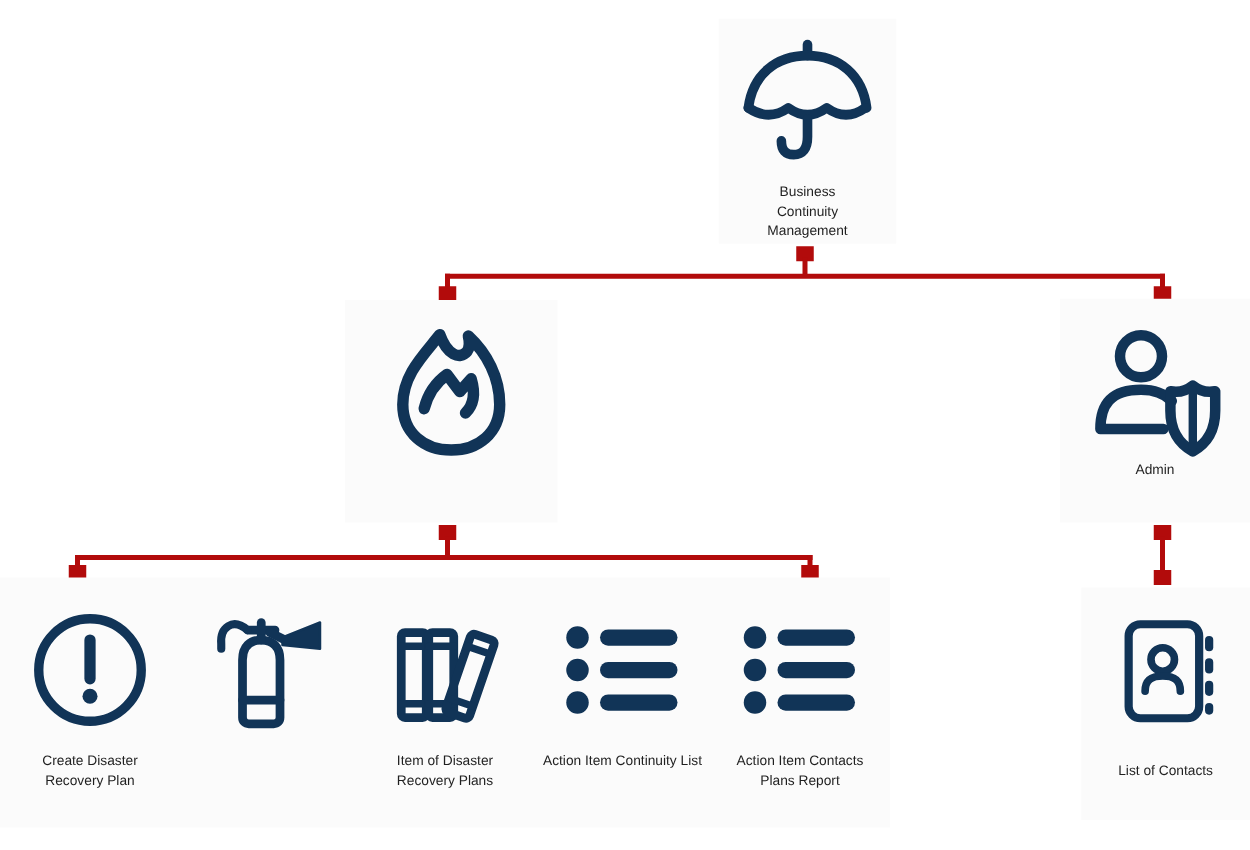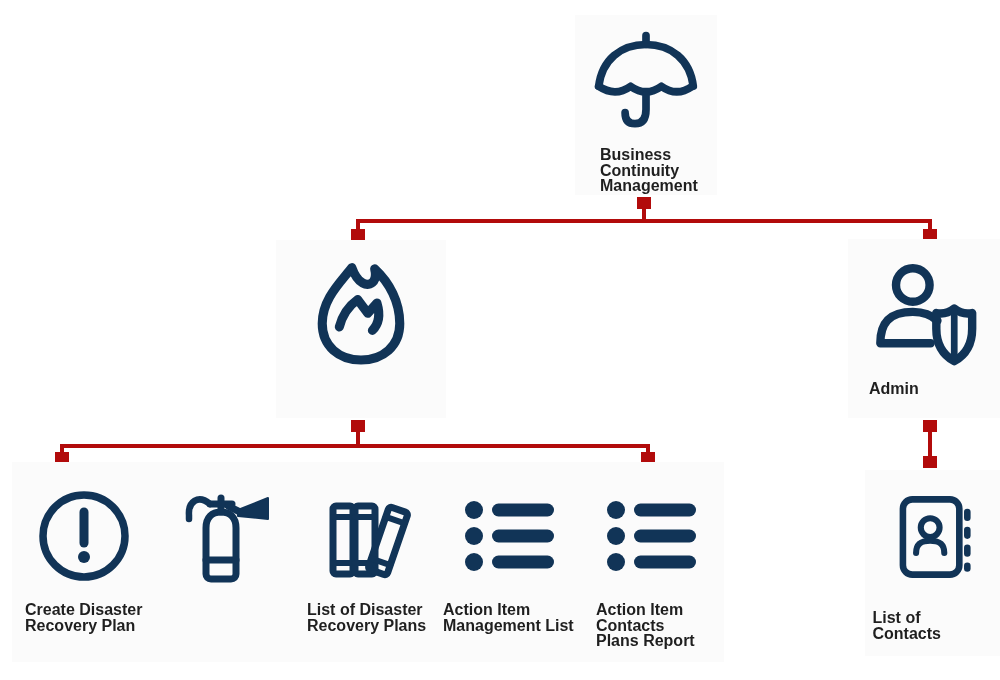--- a/index.html
+++ b/index.html
@@ -11,29 +11,29 @@
   html,body{margin:0;padding:0;background:#ffffff;}
   .canvas{
     position:relative;width:1000px;height:680px;overflow:hidden;
     font-family:"Liberation Sans","DejaVu Sans",sans-serif;background:#ffffff;
   }
   .node{
     position:absolute;background:var(--panel);
     display:flex;flex-direction:column;align-items:center;
   }
   .node-label{
-    font-weight:bold;font-size:16px;line-height:15.5px;
-    color:var(--label);
+    font-weight:normal;font-size:11px;line-height:15.5px;
+    color:var(--label);text-align:center;
   }
   .icon{color:var(--navy);display:block;}
   .icon svg{display:block;}
   
   .conn{position:absolute;background:var(--red);}
   
-  .leaf-row{flex-direction:row;justify-content:space-between;align-items:stretch;padding:0 2px;box-sizing:border-box;margin-left:12px;}
+  .leaf-row{flex-direction:row;justify-content:space-between;align-items:stretch;padding:0 2px;box-sizing:border-box;}
   .leaf{
     width:140px;display:flex;flex-direction:column;align-items:center;
   }
 </style>
 </head>
 <body>
 
 <div class="canvas">
 
   <div class="node" style="left:575px;top:15px;width:142px;height:180px;">
@@ -67,21 +67,21 @@
 
   <div class="node" style="left:848px;top:239px;width:152px;height:179px;">
     <span class="icon" style="margin-top:18px;">
       <svg width="118" height="112" viewBox="0 0 100 100" fill="none" stroke="currentColor" stroke-width="7.5" stroke-linecap="round" stroke-linejoin="round">
         <circle cx="40" cy="25" r="15"></circle>
         <path d="M56,77 L11,77 C11,60 18,49 40,49 C50,49 57,52 62,57"></path>
         <path d="M77,46 C82,50 88,51 93,50 L93,64 C93,79 86,88 77,93 C68,88 61,79 61,64 L61,50 C66,51 72,50 77,46 Z"></path>
         <path d="M77,49 L77,90" stroke-width="6"></path>
       </svg>
     </span>
-    <div class="node-label" style="margin-top:12px;width:110px;">Admin</div>
+    <div class="node-label" style="margin-top:0;width:110px;">Admin</div>
   </div>
 
   <div class="conn" style="left:351px;top:420px;width:14px;height:12px;"></div>
   <div class="conn" style="left:356px;top:429px;width:4px;height:17px;"></div>
   <div class="conn" style="left:60px;top:444px;width:590px;height:4px;"></div>
   <div class="conn" style="left:60px;top:444px;width:4px;height:15px;"></div>
   <div class="conn" style="left:55px;top:452px;width:14px;height:12px;"></div>
   <div class="conn" style="left:646px;top:444px;width:4px;height:15px;"></div>
   <div class="conn" style="left:641px;top:452px;width:14px;height:12px;"></div>
 
@@ -122,35 +122,35 @@
           <rect x="15" y="20" width="20" height="68" rx="3"></rect>
           <path d="M15,31 L35,31 M15,77 L35,77" stroke-width="6"></path>
           <rect x="37" y="20" width="20" height="68" rx="3"></rect>
           <path d="M37,31 L57,31 M37,77 L57,77" stroke-width="6"></path>
           <g transform="rotate(19 70 55)">
             <rect x="60" y="22" width="20" height="66" rx="3"></rect>
             <path d="M60,33 L80,33 M60,77 L80,77" stroke-width="6"></path>
           </g>
         </svg>
       </span>
-      <div class="node-label" style="margin-top:16px;width:122px;">List of Disaster Recovery Plans</div>
+      <div class="node-label" style="margin-top:16px;width:122px;">Item of Disaster Recovery Plans</div>
     </div>
 
     <div class="leaf">
       <span class="icon" style="margin-top:24px;">
         <svg width="100" height="100" viewBox="0 0 100 100" fill="currentColor">
           <circle cx="14" cy="24" r="9"></circle>
             <rect x="32" y="17.5" width="62" height="13" rx="6.5"></rect>
           <circle cx="14" cy="50" r="9"></circle>
             <rect x="32" y="43.5" width="62" height="13" rx="6.5"></rect>
           <circle cx="14" cy="76" r="9"></circle>
             <rect x="32" y="69.5" width="62" height="13" rx="6.5"></rect>
         </svg>
       </span>
-      <div class="node-label" style="margin-top:16px;width:134px;">Action Item Management List</div>
+      <div class="node-label" style="margin-top:16px;width:134px;">Action Item Continuity List</div>
     </div>
 
     <div class="leaf">
       <span class="icon" style="margin-top:24px;">
         <svg width="100" height="100" viewBox="0 0 100 100" fill="currentColor">
           <circle cx="14" cy="24" r="9"></circle>
             <rect x="32" y="17.5" width="62" height="13" rx="6.5"></rect>
           <circle cx="14" cy="50" r="9"></circle>
             <rect x="32" y="43.5" width="62" height="13" rx="6.5"></rect>
           <circle cx="14" cy="76" r="9"></circle>

